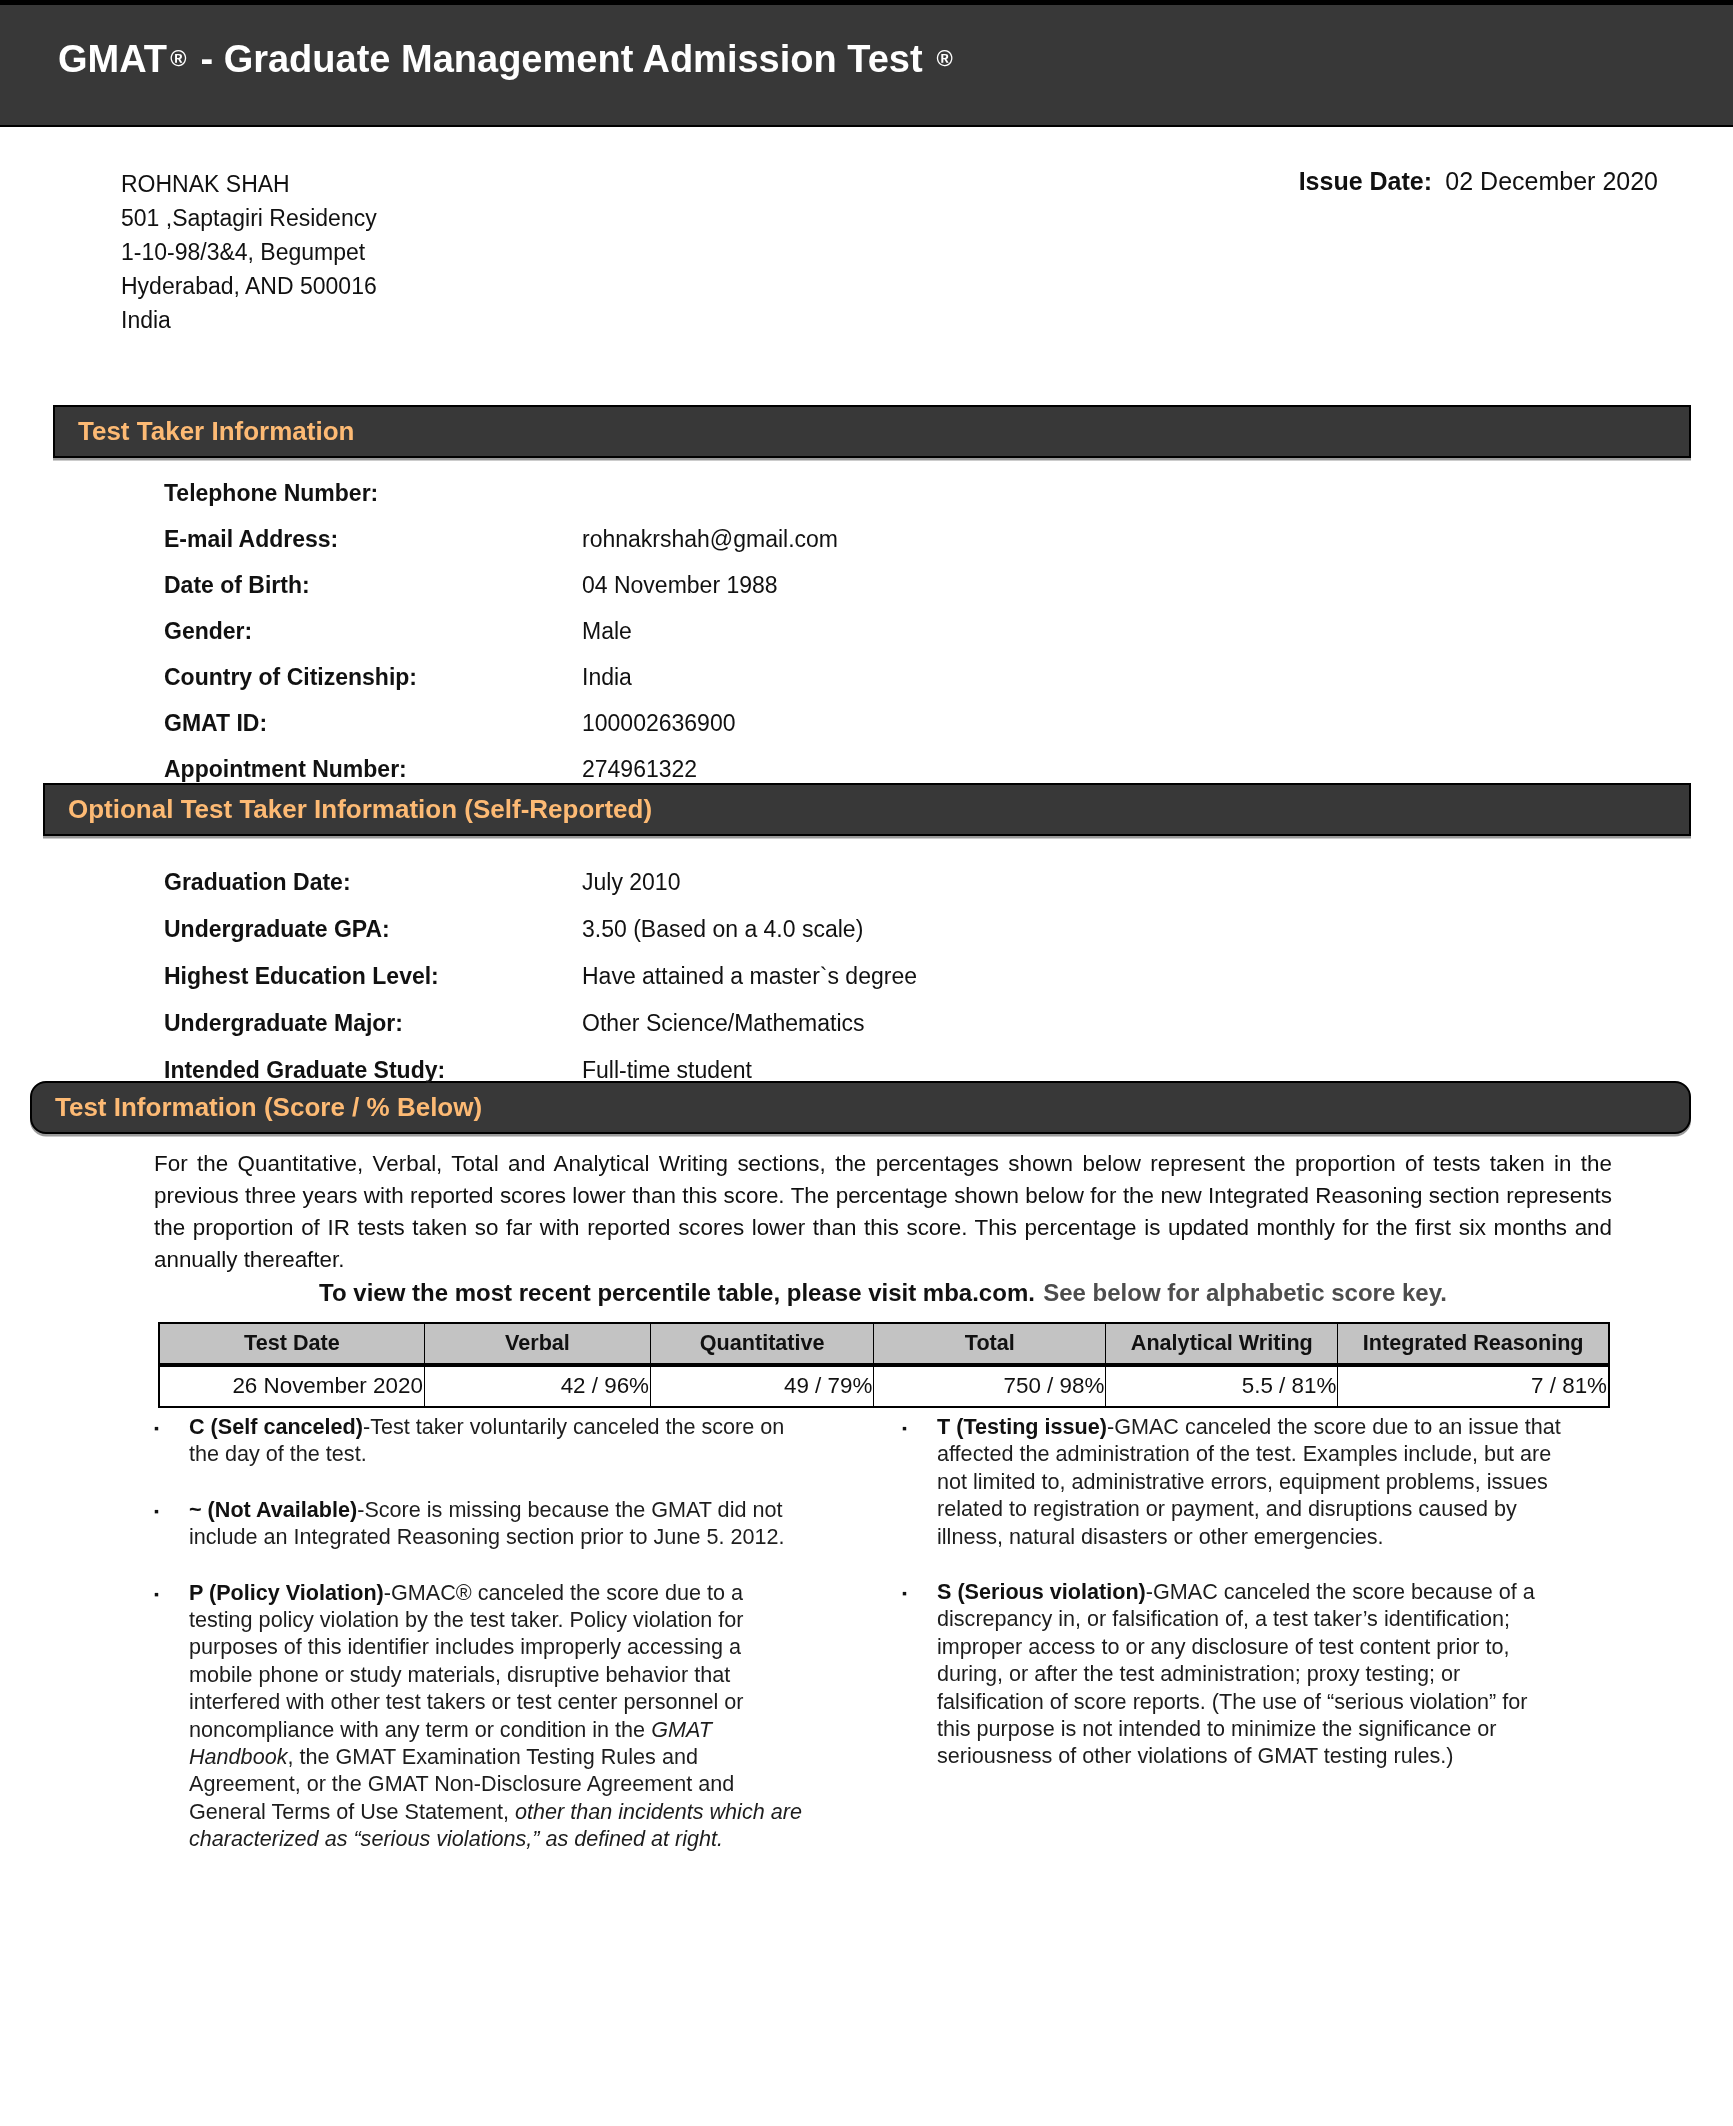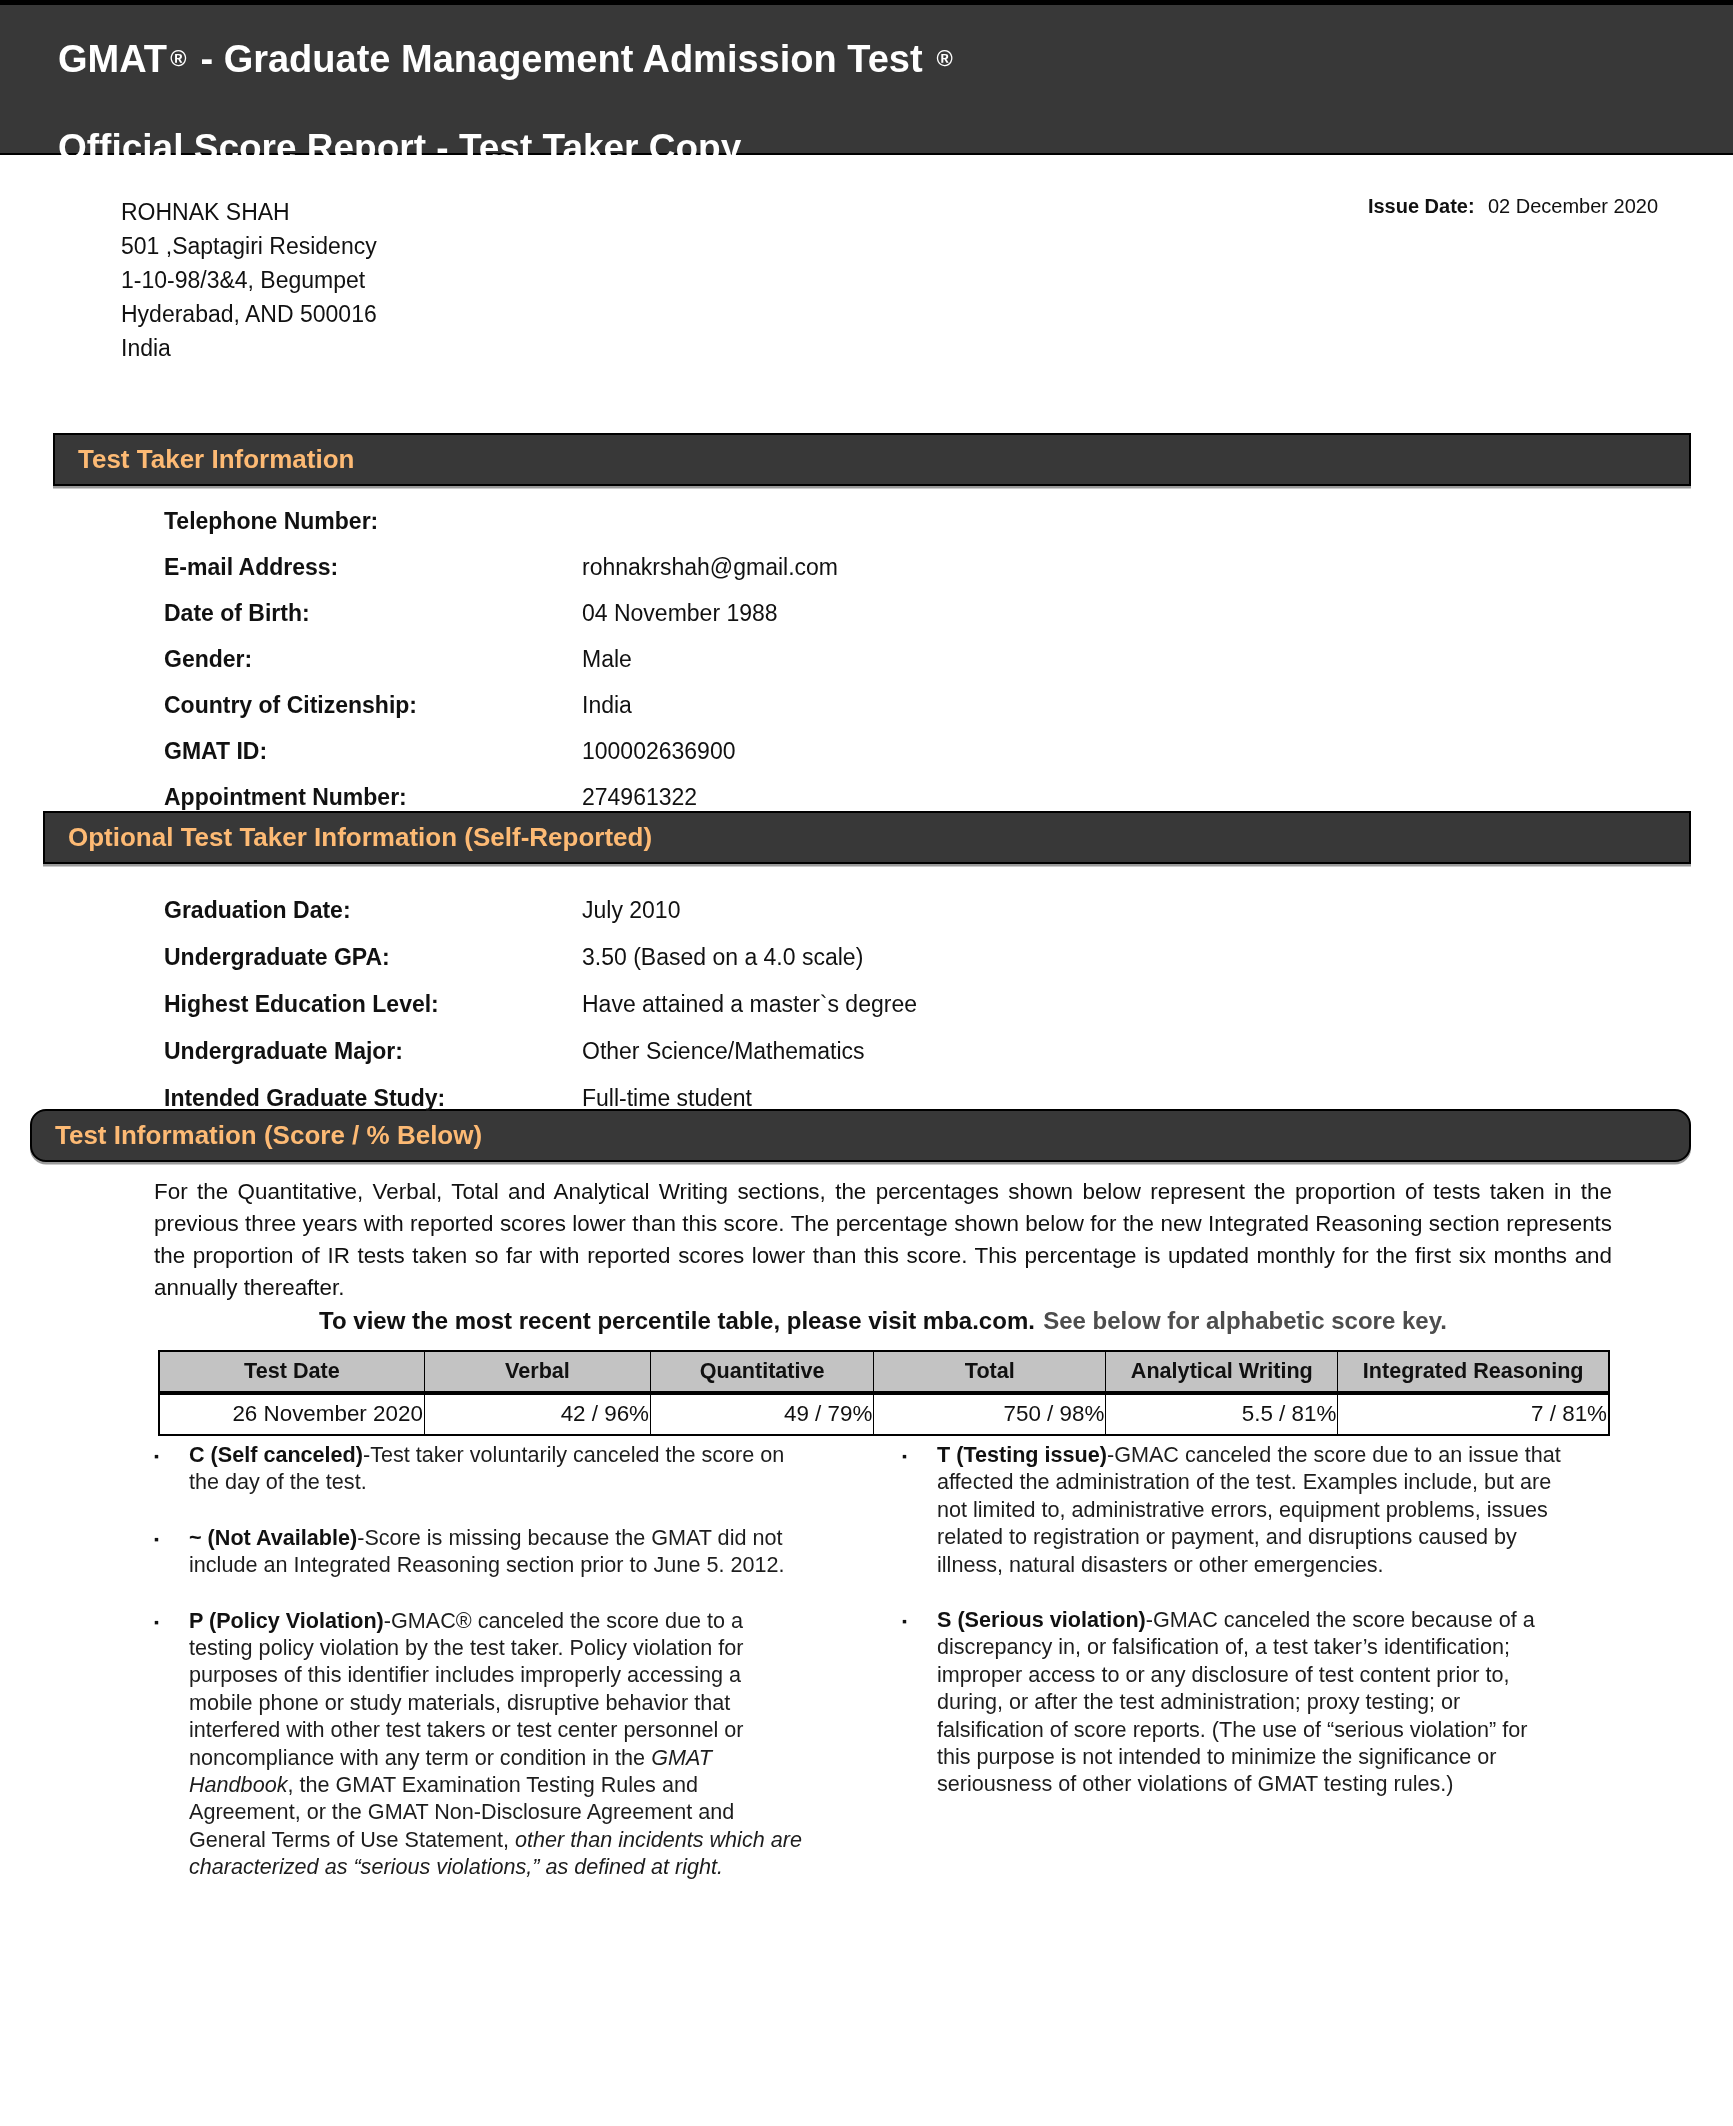--- a/index.html
+++ b/index.html
@@ -6,33 +6,33 @@
   body{
     width:1734px;height:2127px;position:relative;overflow:hidden;
     font-family:"Liberation Sans","DejaVu Sans",sans-serif;
     color:var(--text,#111111);
     -webkit-font-smoothing:antialiased;
   }
   .page{width:1734px;height:2127px;background:#fff;}
 
   
   .report-header{
-    box-sizing:border-box;height:155px;
+    box-sizing:border-box;height:127px;
     background:var(--header-bg,#383838);
     border-top:5px solid #000;border-bottom:2.5px solid #000;
     padding:33px 2px 0 58px;
   }
   .title-line{color:#ffffff;font-size:38px;font-weight:bold;line-height:1.15;white-space:nowrap;}
   .reg-mark{font-size:0.58em;vertical-align:5.8px;margin:0 3.3px;}
   .subtitle{margin-top:45px;font-size:37px;}
 
   
   .recipient-row{display:flex;justify-content:space-between;align-items:flex-start;margin:40px 76px 0 121px;}
   .address{font-size:23px;line-height:34px;}
-  .issue-date{font-size:20px;white-space:nowrap;}
+  .issue-date{font-size:25px;white-space:nowrap;}
   .issue-date .lbl{font-weight:bold;margin-right:13.3px;}
 
   
   .section-bar{
     box-sizing:border-box;height:53px;
     background:var(--section-bar-bg,#383838);
     border:2.5px solid #000;
     box-shadow:0 2.5px 0 #9a9a9a;
     color:#fdba74;font-size:26px;font-weight:bold;
     display:flex;align-items:center;padding-left:23px;

